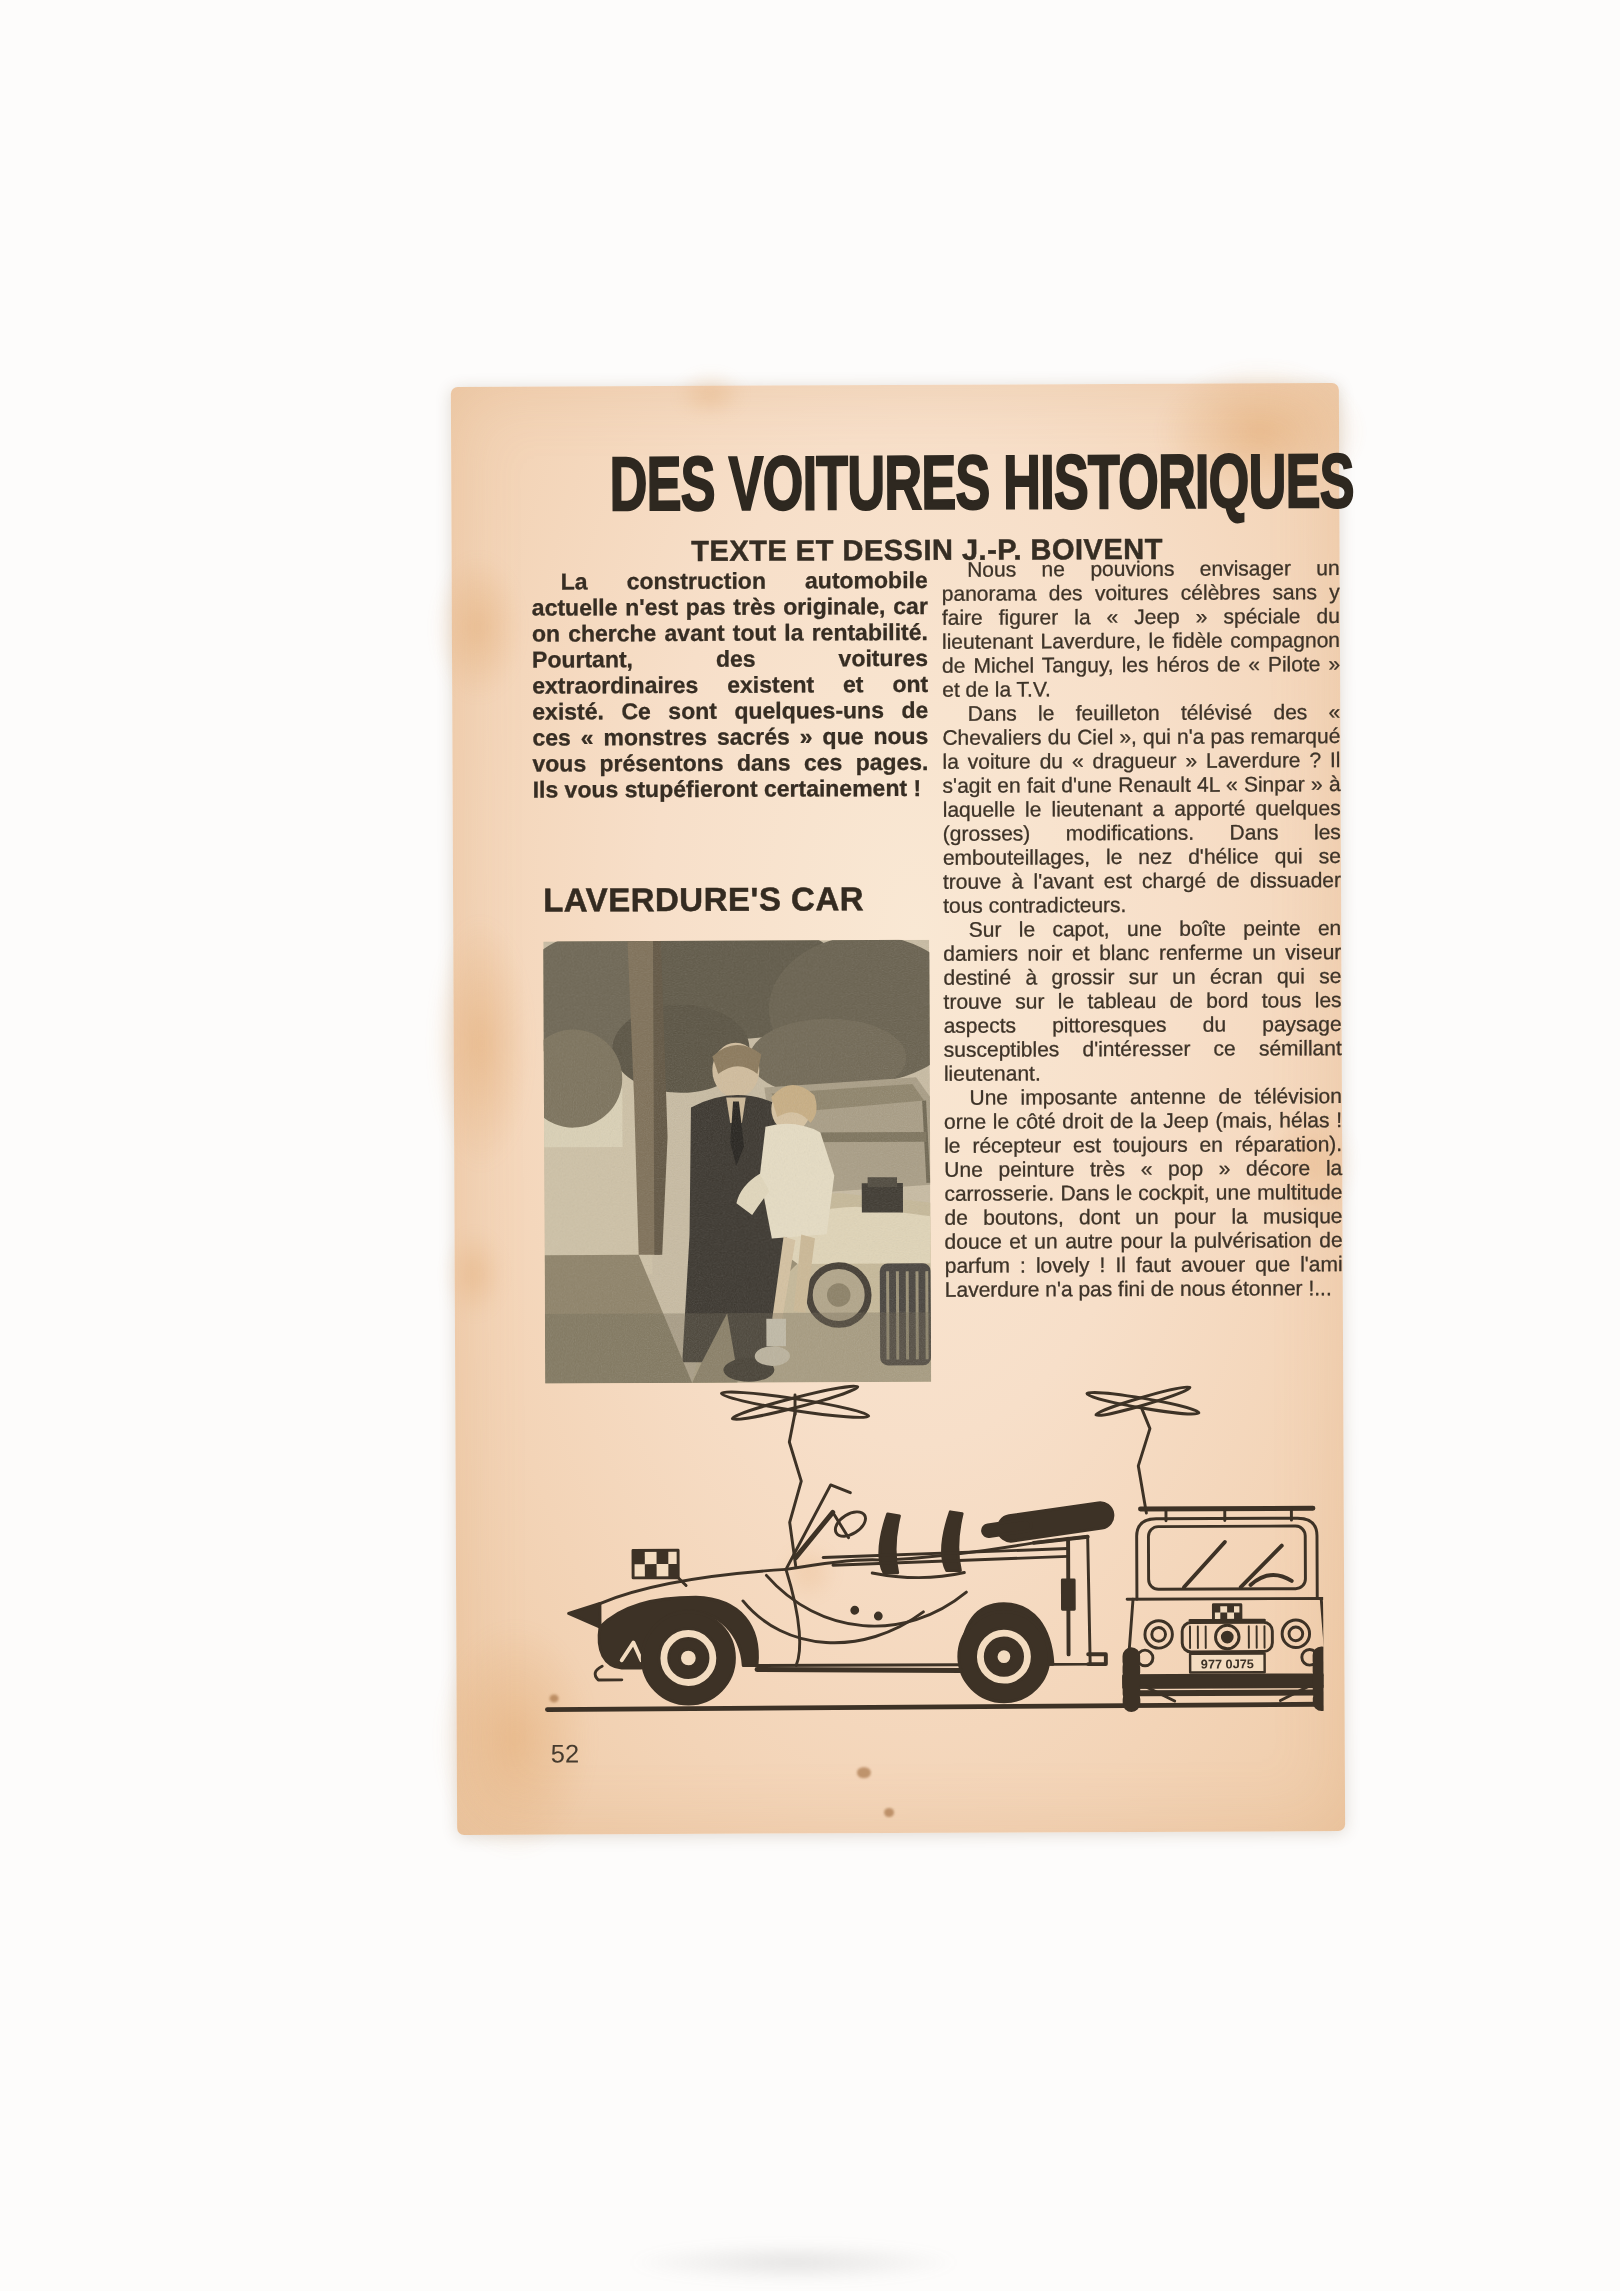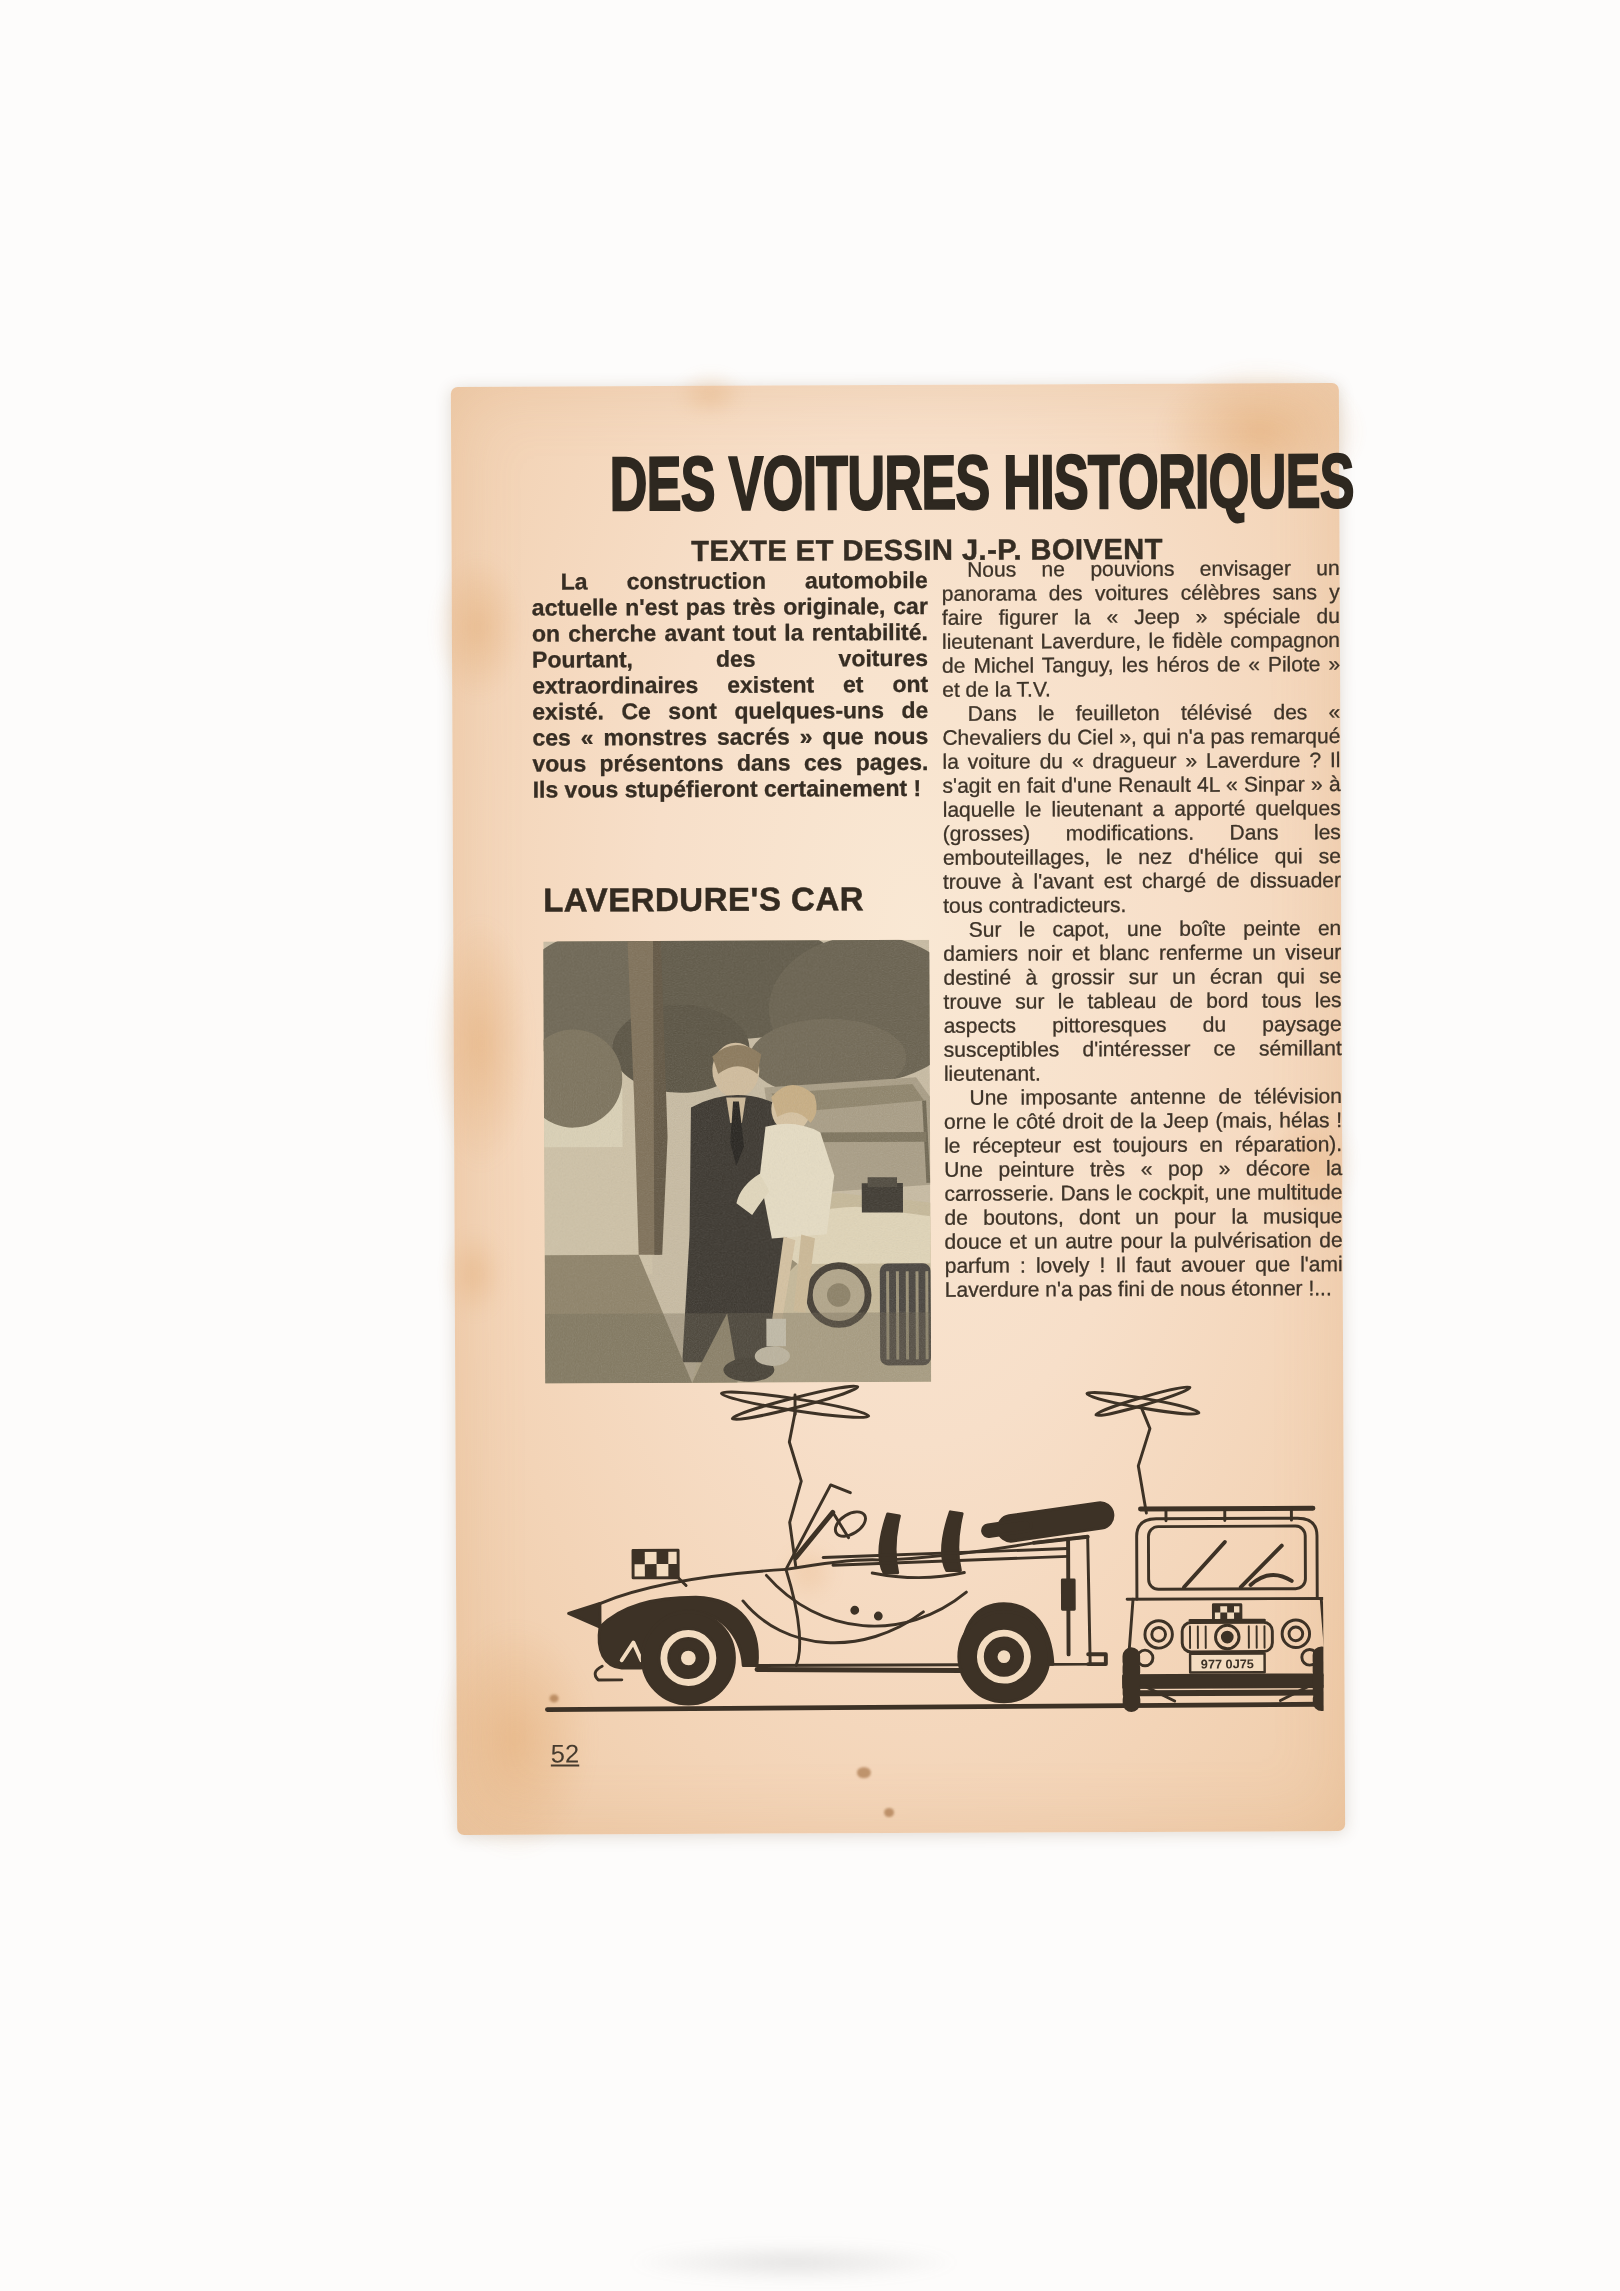--- a/index.html
+++ b/index.html
@@ -46,21 +46,21 @@
     color:#342b21;-webkit-text-stroke:0.5px #342b21;letter-spacing:0.5px;white-space:nowrap;
   }
   .photo{position:absolute;left:90px;top:555px;width:386px;height:442px;}
   .col-right{position:absolute;left:490px;top:173px;width:398px;}
   .col-right p{
     margin:0;font-size:21px;line-height:24px;font-weight:normal;
     color:#3d3328;text-align:justify;text-indent:25.5px;-webkit-text-stroke:0.3px #3d3328;
   }
   .drawing{position:absolute;left:83px;top:980px;width:784px;height:349px;}
   .pagenum{
-    position:absolute;left:94px;top:1353px;font-size:25.5px;color:#463b2e;text-decoration:underline;
+    position:absolute;left:94px;top:1353px;font-size:25.5px;color:#463b2e;
   }
 </style>
 </head>
 <body>
 
 <div class="scan-smudge"></div>
 
 <div class="paper">
 
   <div class="stain" style="left:706px;top:-19.6px;width:206px;height:137px;opacity:.75"></div>

